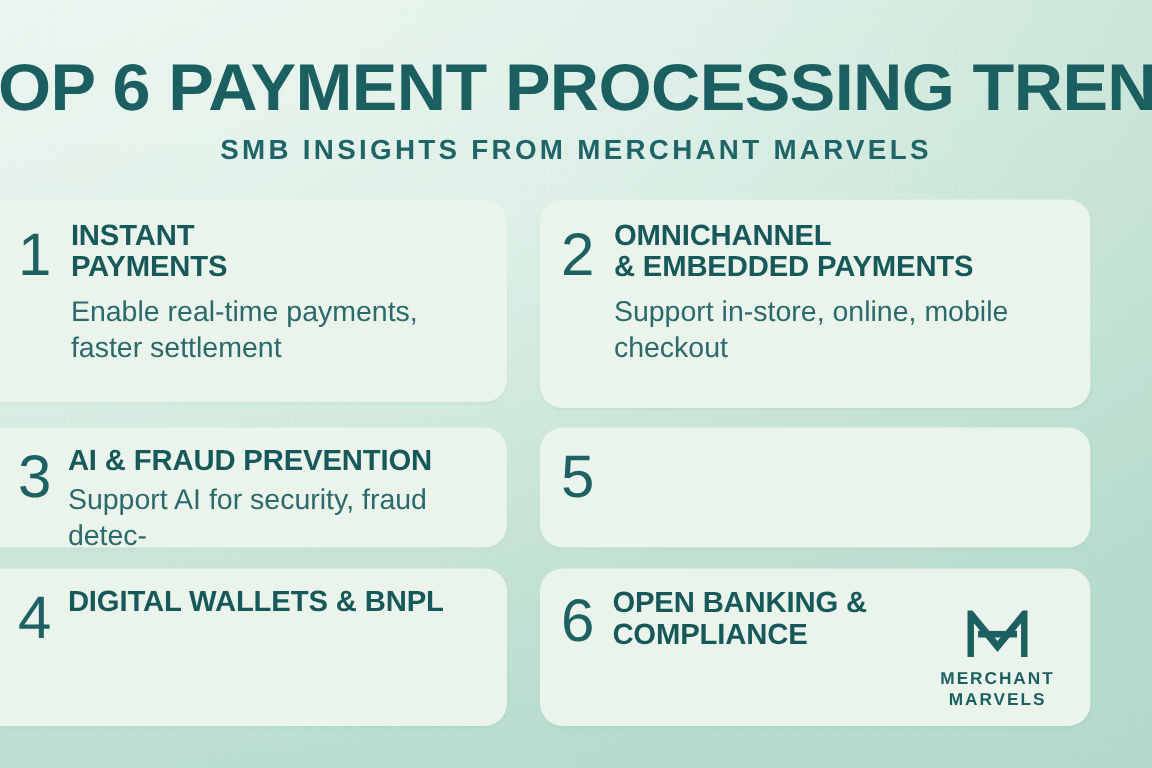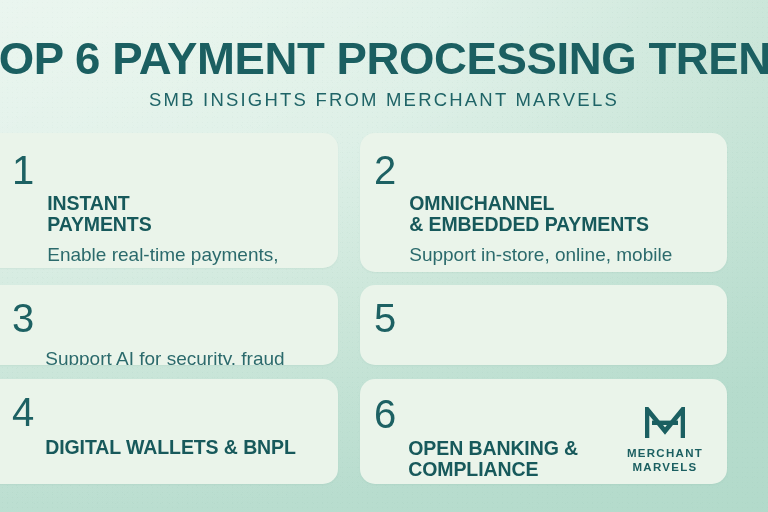--- a/index.html
+++ b/index.html
@@ -57,21 +57,21 @@
     white-space:nowrap;
     text-align:center;
     transform:scaleX(1.035);
     transform-origin:center;
     text-indent:-14px;
   }
   .sub-title{
     position:absolute;
     top:89px; left:0; width:768px;
     font-size:18.5px;
-    font-weight:400;
+    font-weight:700;
     letter-spacing:2.2px;
     color:#1f6467;
     white-space:nowrap;
     text-align:center;
   }
 
   
   .grid{ position:absolute; inset:0; z-index:2; }
 
   .card{
@@ -91,21 +91,21 @@
   }
 
   .num{
     color:#1d6163;
     font-size:40px;
     font-weight:400;
     line-height:1;
     flex:0 0 auto;
     letter-spacing:-1px;
   }
-  .body{ flex:1 1 auto; min-width:0;margin-top:46px; }
+  .body{ flex:1 1 auto; min-width:0; }
 
   .card-title{
     color:#17595b;
     font-weight:700;
     font-size:19.5px;
     line-height:1.08;
     letter-spacing:-0.1px;
     white-space:pre-line;
   }
   .card-desc{
@@ -198,20 +198,21 @@
           <div class="card-desc">Support in-store, online, mobile
 checkout</div>
         </div>
       </div>
     </div>
 
     <div class="card" id="card-3">
       <div class="card-inner">
         <div class="num">3</div>
         <div class="body">
+          <div class="card-title">AI &amp; FRAUD PREVENTION</div>
           <div class="card-desc">Support AI for security, fraud detec-</div>
         </div>
       </div>
     </div>
 
     <div class="card" id="card-4">
       <div class="card-inner">
         <div class="num">4</div>
         <div class="body">
           <div class="card-title">DIGITAL WALLETS &amp; BNPL</div>

